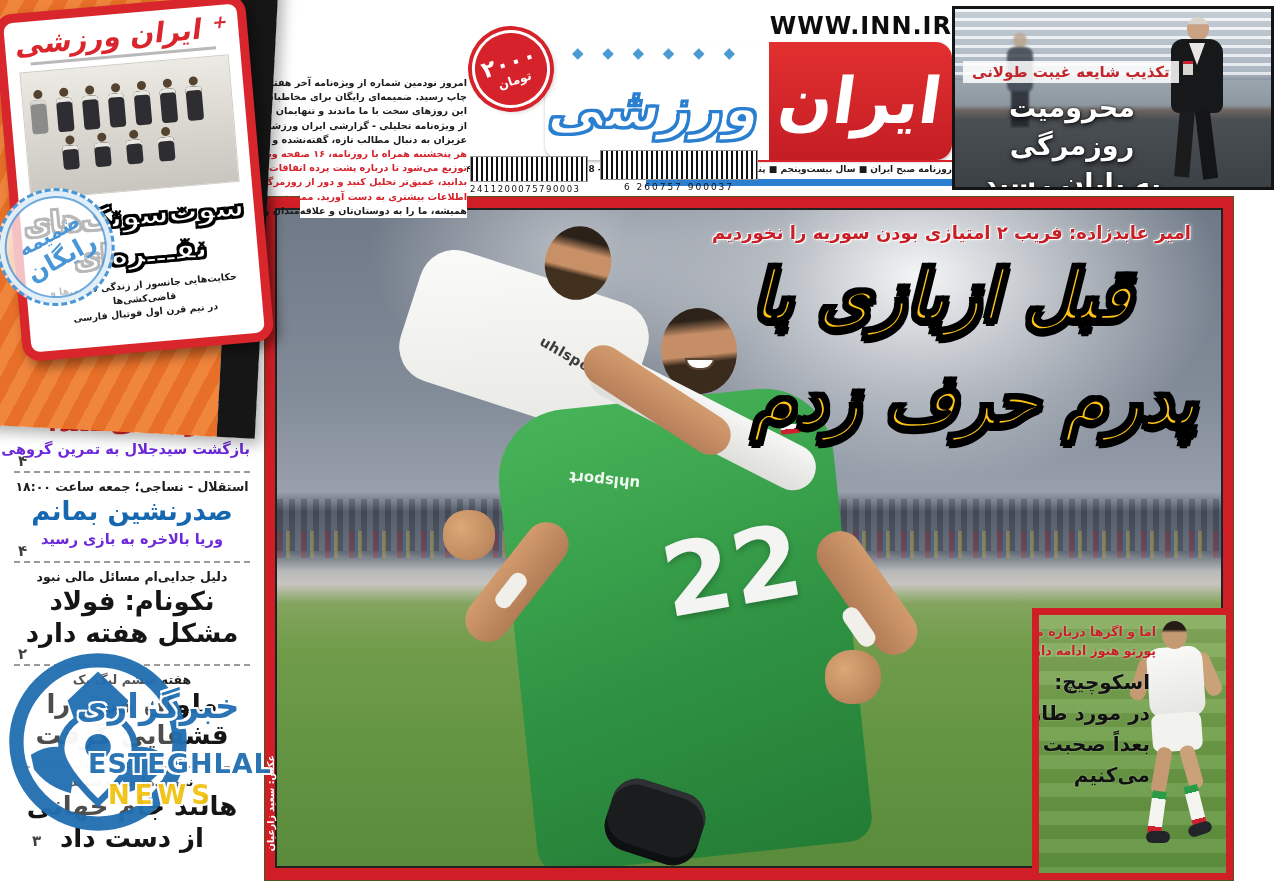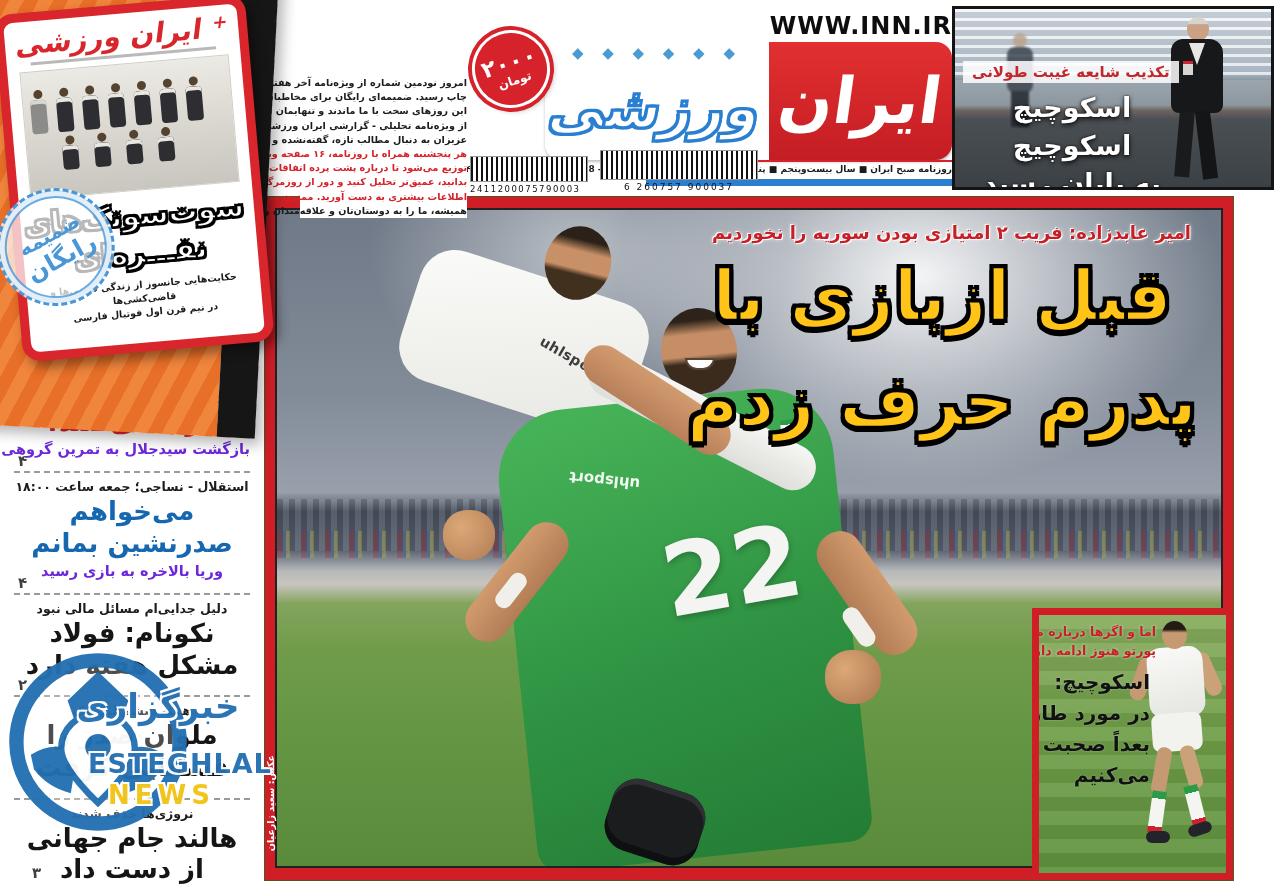--- a/index.html
+++ b/index.html
@@ -90,24 +90,24 @@
       radial-gradient(430px 300px at 68% 10%, rgba(255,255,255,.92), rgba(255,255,255,0) 70%),
       radial-gradient(300px 220px at 32% 6%, rgba(255,255,255,.5), rgba(255,255,255,0) 70%),
       linear-gradient(180deg,#6f7987 0%,#828b98 28%,#97a0ab 43%,#4f5664 46%,#5f6876 52%,#b6b8b9 55%,#c8c5bf 57%,#83a45d 60%,#709c4a 67%,#659644 79%,#5a8b3b 100%); }
   .stands { position:absolute; left:0; top:44%; width:100%; height:8%; opacity:.45;
     background:repeating-linear-gradient(90deg, rgba(0,0,0,.35) 0 6px, rgba(255,255,255,.1) 6px 12px); }
   .flecks { position:absolute; left:0; top:49%; width:100%; height:4%; opacity:.3;
     background:repeating-linear-gradient(90deg,#a23 0 5px,#358 5px 9px,#cb3 9px 13px, transparent 13px 24px); }
   .main-kicker { position:absolute; right:30px; top:12px; direction:rtl;
     font-size:18px; font-weight:bold; color:#c81e25; white-space:nowrap;
     text-shadow:0 0 4px #fff, 1px 1px 0 #fff, -1px -1px 0 #fff; }
-  .main-headline { position:absolute; right:24px; top:34px; direction:rtl; text-align:center;
+  .main-headline { position:absolute; right:24px; top:34px; direction:rtl; text-align:left;
     font-size:70px; font-weight:bold; color:#ffc417; line-height:1.5;
     -webkit-text-stroke:2.5px #000;
-    text-shadow:3px 3px 0 #000,-3px 3px 0 #000,3px -3px 0 #000,-3px -3px 0 #000,0 5px 0 #000; }
+    text-shadow:3px 3px 0 #000,-3px 3px 0 #000,3px -3px 0 #000,-3px -3px 0 #000,0 5px 0 #000;font-style:italic; }
   .photo-credit { position:absolute; left:0px; top:558px; width:13px; color:#fff;
     font-size:9.5px; font-weight:bold; writing-mode:vertical-rl; transform:rotate(180deg);
     z-index:5; white-space:nowrap; }
 
   
   .players { position:absolute; left:0; top:20px; width:70%; height:100%; }
   .wp-head { position:absolute; left:268px; top:-4px; width:66px; height:74px; border-radius:50%;
     background:linear-gradient(180deg,#2b2118 18%,#c79067 34%,#c79067 58%,#42301f 66%); transform:rotate(14deg); }
   .wp-jersey { position:absolute; left:128px; top:44px; width:238px; height:136px;
     border-radius:36px; background:linear-gradient(160deg,#fbfbf9,#e7e7e3); transform:rotate(18deg);
@@ -293,21 +293,21 @@
   <div class="coach">
     <div class="c-head"></div>
       <div class="c-body"></div>
       <div class="c-shirt"></div>
     <div class="c-badge"></div>
       <div class="c-leg1"></div>
       <div class="c-leg2"></div>
   </div>
   <div class="sk-kicker">تکذیب شایعه غیبت طولانی</div>
   <div class="sk-h">
-    <div>اسکوچیچ اسکوچیچ</div>
+    <div>محرومیت روزمرگی</div>
     <div>به پایان رسید</div>
   </div>
 </div>
 
 <div class="abs main-frame">
   <div class="photo">
     <div class="stands"></div>
     <div class="flecks"></div>
     <div class="players">
       <div class="wp-jersey">
@@ -378,21 +378,20 @@
     </div>
     <div class="sb-sub">بازگشت سیدجلال به تمرین گروهی</div>
     <div class="sb-div">
       <span class="sb-page">۴</span>
     </div>
   </div>
 
   <div>
     <div class="sb-kicker">استقلال - نساجی؛ جمعه ساعت ۱۸:۰۰</div>
     <div class="sb-h blue">
-      <div>می‌خواهم</div>
       <div>صدرنشین بمانم</div>
     </div>
     <div class="sb-sub">وریا بالاخره به بازی رسید</div>
     <div class="sb-div">
       <span class="sb-page">۴</span>
     </div>
   </div>
 
   <div>
     <div class="sb-kicker">دلیل جدایی‌ام مسائل مالی نبود</div>

